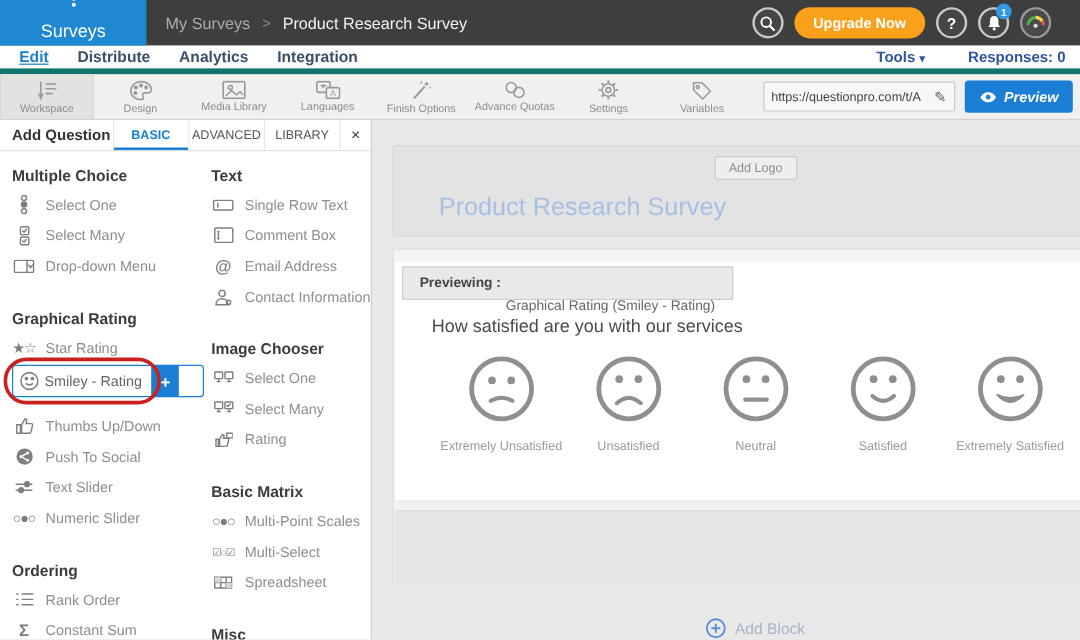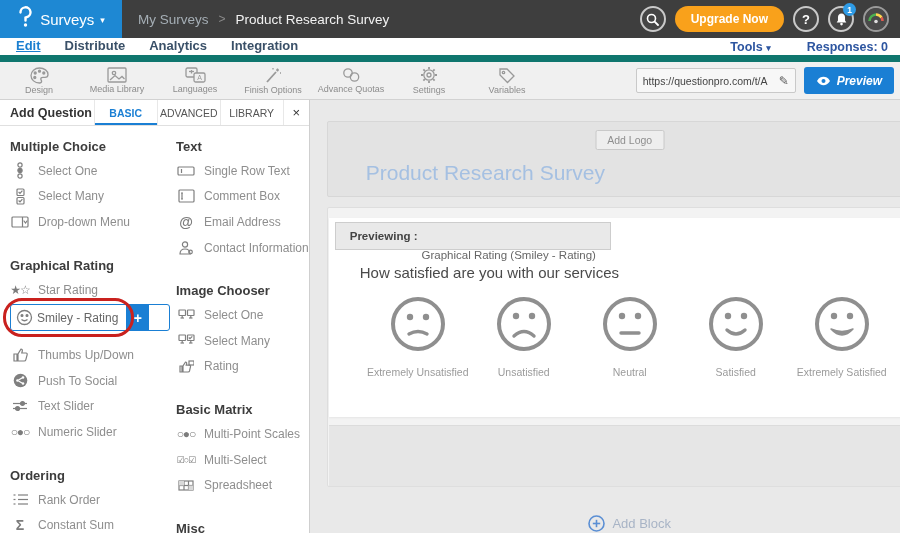--- a/index.html
+++ b/index.html
@@ -1,34 +1,34 @@
 <!DOCTYPE html>
 <html><head>
 <meta charset="utf-8">
 <style>
   * { margin:0; padding:0; box-sizing:border-box; }
   html,body { width:900px; height:533px; overflow:hidden; font-family:"Liberation Sans",sans-serif; background:#e9e9e9; }
 
   
   .topbar { height:38px; background:#3e3e3e; display:flex; align-items:center; }
-  .logo-block { width:122px; height:38px; background:#1e88d3; display:flex; align-items:center; justify-content:center; gap:6px; color:#fff; cursor:pointer; }
+  .logo-block { width:122px; height:38px; background:#1e88d3; display:flex; align-items:center; justify-content:center; gap:6px; color:#fff; cursor:pointer;flex-direction:column; }
   .logo-block .prod { font-size:15px; }
   .logo-block .caret { font-size:9px; margin-top:2px; }
   .breadcrumb { display:flex; align-items:center; gap:10px; margin-left:16px; font-size:13.5px; flex:1; }
   .bc-parent { color:#a5aeb5; cursor:pointer; }
   .bc-sep { color:#8a8a8a; font-size:12px; }
   .bc-current { color:#f2f2f2; }
-  .topbar-right { display:flex; align-items:flex-end; gap:9px; padding-right:11px; }
+  .topbar-right { display:flex; align-items:flex-end; gap:9px; padding-right:24px; }
   .circle-btn { width:26px; height:26px; border-radius:50%; border:2px solid #c9c9c9; display:flex; align-items:center; justify-content:center; color:#fff; font-size:13px; font-weight:bold; cursor:pointer; position:relative; background:#454545; }
   .upgrade-btn { height:26px; padding:0 16px; border-radius:14px; background:#f9a11b; color:#fff; font-size:12px; font-weight:bold; display:flex; align-items:center; cursor:pointer; border:none; }
   .badge { position:absolute; top:-5px; right:-4px; background:#2e9be6; color:#fff; width:13px; height:13px; border-radius:50%; font-size:8.5px; font-weight:bold; display:flex; align-items:center; justify-content:center; }
   .avatar { border-color:#9a9a9a; overflow:hidden; }
 
   
-  .nav { height:24px; background:#fff; display:flex; padding:0 12px 0 16px; border-bottom:7px solid #0f766e; }
+  .nav { height:24px; background:#fff; display:flex; align-items:center; padding:0 12px 0 16px; border-bottom:5px solid #0f766e; }
   .nav-left { display:flex; gap:24px; flex:1; }
   .nav-item { font-size:13px; color:#3a5068; font-weight:bold; cursor:pointer; }
   .nav-item.active { color:#1b7fd0; text-decoration:underline; }
   .nav-right { display:flex; gap:36px; align-items:center; }
   .nav-right .tools, .nav-right .responses { font-size:12.5px; color:#2d55a0; font-weight:bold; cursor:pointer; }
   .tools .caret { font-size:9px; }
 
   
   .toolbar { height:38px; background:#f0f0f0; border-bottom:1px solid #d2d2d2; display:flex; align-items:stretch; }
   .tool-item { width:78px; display:flex; flex-direction:column; align-items:center; justify-content:center; gap:1px; cursor:pointer; color:#8c8c8c; }
@@ -142,20 +142,30 @@
     <span class="nav-item">Analytics</span>
     <span class="nav-item">Integration</span>
   </div>
   <div class="nav-right">
     <span class="tools"><span>Tools</span> <span class="caret">▾</span></span>
     <span class="responses">Responses: 0</span>
   </div>
 </div>
 
 <div class="toolbar">
+  <div class="tool-item active">
+    <svg width="22" height="17" viewBox="0 0 22 17">
+        <line x1="6" y1="1" x2="6" y2="12"></line>
+        <path d="M6 15 L4.6 11.5 H7.4 Z" fill="#999"></path>
+        <line x1="10" y1="3" x2="19" y2="3"></line>
+        <line x1="10" y1="7" x2="19" y2="7"></line>
+        <line x1="10" y1="11" x2="16" y2="11"></line>
+      </svg>
+    <span class="tl">Workspace</span>
+  </div>
   <div class="tool-item">
     <svg width="19" height="17" viewBox="0 0 19 17">
         <path d="M9.5 1 C4.8 1 1 4.4 1 8.6 C1 12.8 4.8 16 9.5 16 C10.8 16 11.6 15.2 11.6 14.2 C11.6 13.2 10.8 12.9 10.8 12 C10.8 11 11.7 10.4 13 10.4 H15 C16.8 10.4 18 9.2 18 7.5 C18 3.8 14.2 1 9.5 1 Z"></path>
         <circle cx="5.2" cy="6" r="1" fill="#999"></circle>
         <circle cx="9.5" cy="4.2" r="1" fill="#999"></circle>
         <circle cx="13.8" cy="6" r="1" fill="#999"></circle>
         <circle cx="4.8" cy="10.5" r="1" fill="#999"></circle>
       </svg>
     <span class="tl">Design</span>
   </div>

